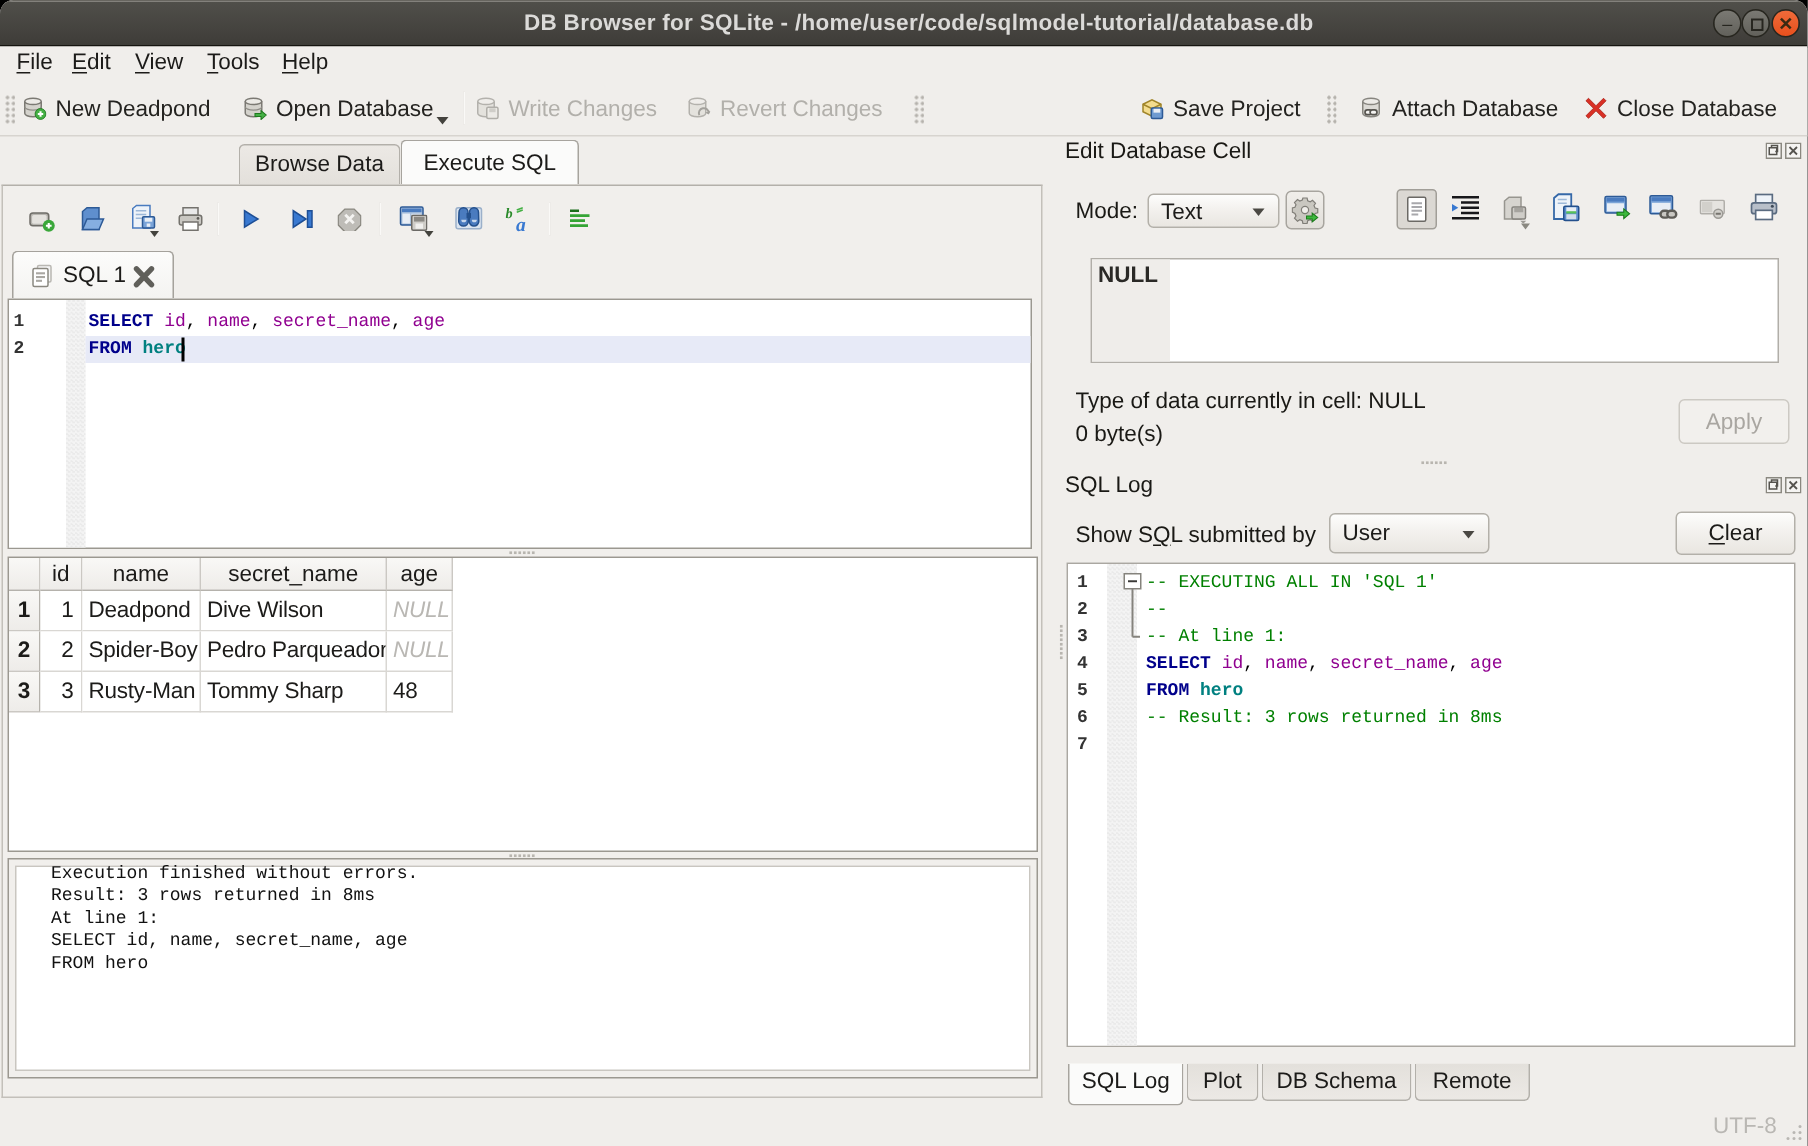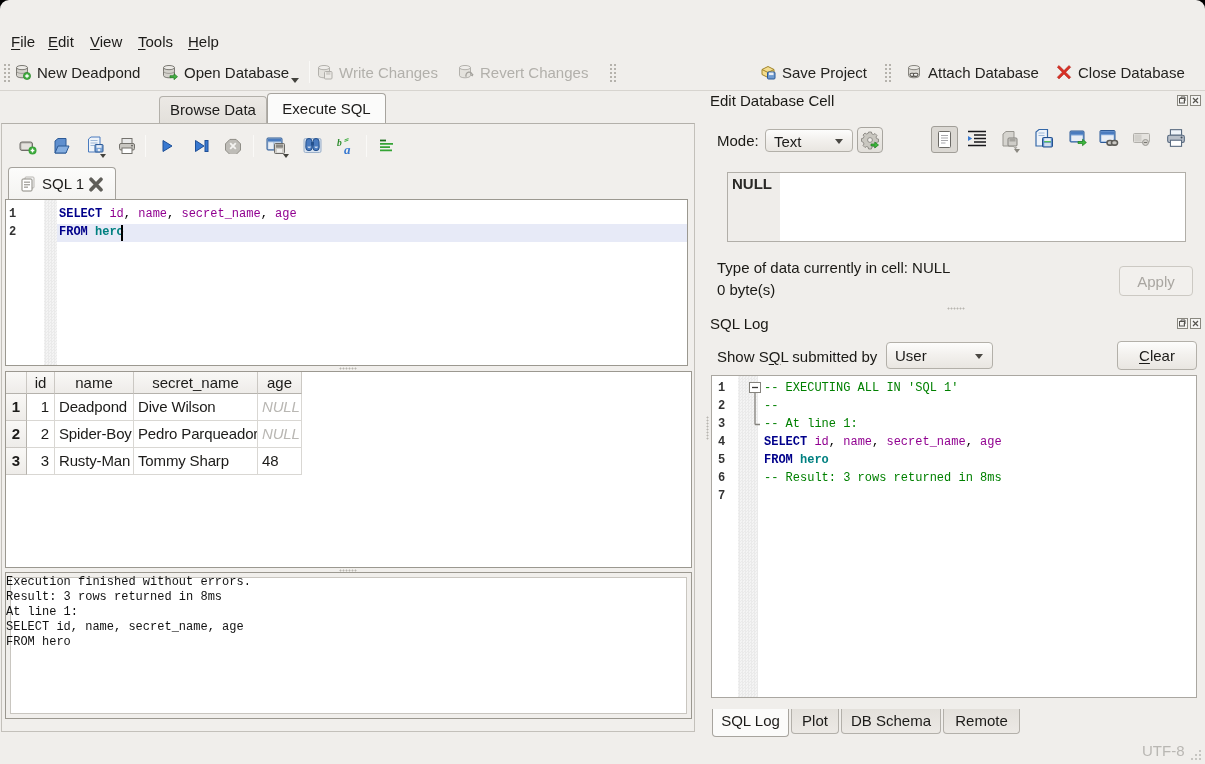--- a/index.html
+++ b/index.html
@@ -68,20 +68,34 @@
 .dc.nul { color:#b9b7b3; font-style:italic; }
 
 .btab { position:absolute; top:709px; height:25px; font-size:15px; color:#1c1b19; text-align:center; line-height:24px;
   background:linear-gradient(#e3e0db,#ece9e5); border:1px solid #b3b0aa; border-top:none; border-radius:0 0 4px 4px; }
 .btab.active { background:#fbfbfa; border-color:#a7a49e; height:28px; }
 </style>
 </head>
 <body>
 <div class="win">
 
+<div class="titlebar">
+  <div class="title">DB Browser for SQLite - /home/user/code/sqlmodel-tutorial/database.db</div>
+  <div class="wbtn min">
+        <span>–</span>
+      </div>
+  <div class="wbtn max">
+        <svg style="position:absolute;left:5px;top:5px;" width="9" height="9" viewBox="0 0 9 9">
+          <rect x="1" y="1" width="7" height="7" fill="none" stroke="#26251f" stroke-width="1.3"></rect>
+        </svg>
+      </div>
+  <div class="wbtn close">
+        <span style="color:#3a2a12;font-weight:bold;">✕</span>
+      </div>
+</div>
 
 <div class="menubar">
   <span style="left:11px;"><u>F</u>ile</span>
   <span style="left:48px;"><u>E</u>dit</span>
   <span style="left:90px;"><u>V</u>iew</span>
   <span style="left:138px;"><u>T</u>ools</span>
   <span style="left:188px;"><u>H</u>elp</span>
 </div>
 
 <div class="toolbar" id="toolbar">
@@ -275,21 +289,21 @@
   <div class="dc nul" style="top:49px;left:252px;width:44px;">NULL</div>
   <div class="dc r" style="top:76px;left:21px;width:28px;">3</div>
   <div class="dc" style="top:76px;left:49px;width:79px;">Rusty-Man</div>
   <div class="dc" style="top:76px;left:128px;width:124px;">Tommy Sharp</div>
   <div class="dc" style="top:76px;left:252px;width:44px;">48</div>
 </div>
 <div class="hdots" style="left:339px; top:569px;"></div>
 
 <div class="frame" style="left:5px; top:572px; width:687px; height:147px; background:#f1efec;">
   <div class="abs" style="left:4px;top:4px;right:4px;bottom:4px;background:#fff;border:1px solid #c9c6c0;"></div>
-  <div class="abs mono" style="left:0;top:2px;font-size:12px;line-height:15px;color:#111;white-space:pre;">Execution finished without errors.
+  <div class="abs mono" style="left:28px;top:2px;font-size:12px;line-height:15px;color:#111;white-space:pre;">Execution finished without errors.
 Result: 3 rows returned in 8ms
 At line 1:
 SELECT id, name, secret_name, age
 FROM hero</div>
 </div>
 
 <div class="vdots" style="left:706px; top:416px;"></div>
 
 <div class="abs" style="left:710px; top:92px; font-size:15px; color:#1a1915;">Edit Database Cell</div>
 <svg class="abs" style="left:1177px;top:95px;width:11px;height:11px;" viewBox="0 0 11 11">

